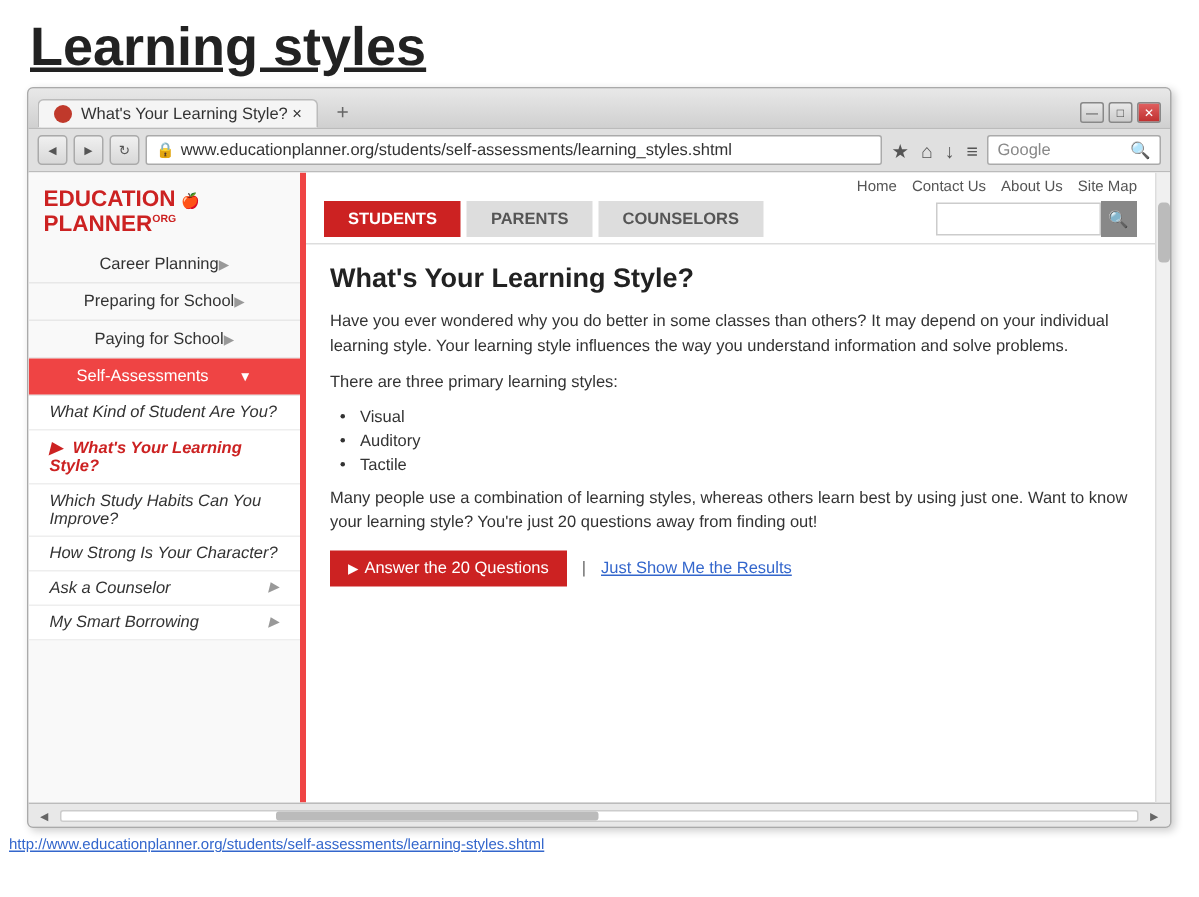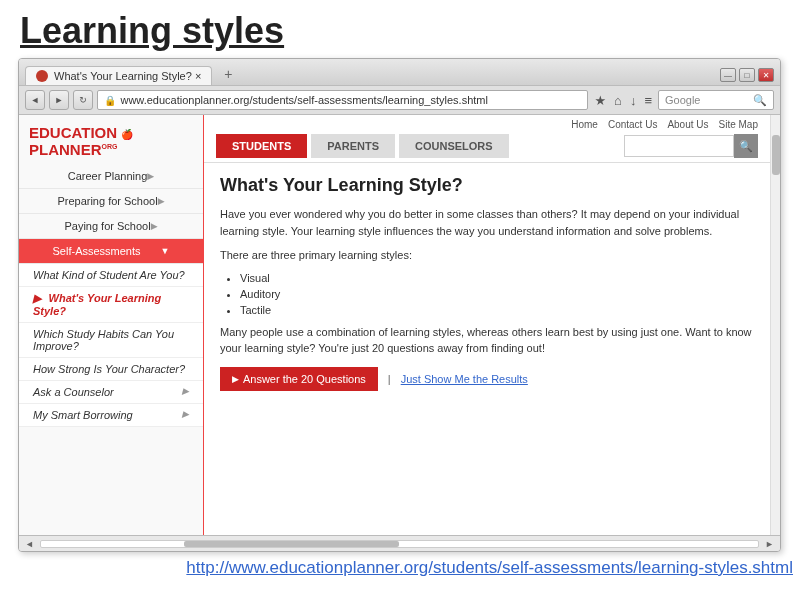--- a/index.html
+++ b/index.html
@@ -163,21 +163,21 @@
       background: white;
       display: flex;
       height: 420px;
       overflow: hidden;
     }
 
     
     .site-sidebar {
       width: 185px;
       min-width: 185px;
-      border-right: 1px solid #ef4444;
+      border-right: 4px solid #ef4444;
       background: #f9f9f9;
       overflow: hidden;
     }
 
     .sidebar-logo {
       padding: 10px 10px 6px;
     }
 
     .logo-text {
       font-size: 15px;
@@ -370,23 +370,23 @@
 
     .cta-link {
       color: #3366cc;
       font-size: 11px;
       text-decoration: underline;
       cursor: pointer;
     }
 
     
     .slide-footer {
-      text-align: right;
+      text-align: left;
       padding: 6px;
-      font-size: 17px;
+      font-size: 10px;
     }
 
     .slide-footer a {
       color: #3366cc;
       text-decoration: underline;
     }
 
     
     .browser-scrollbar {
       width: 10px;

